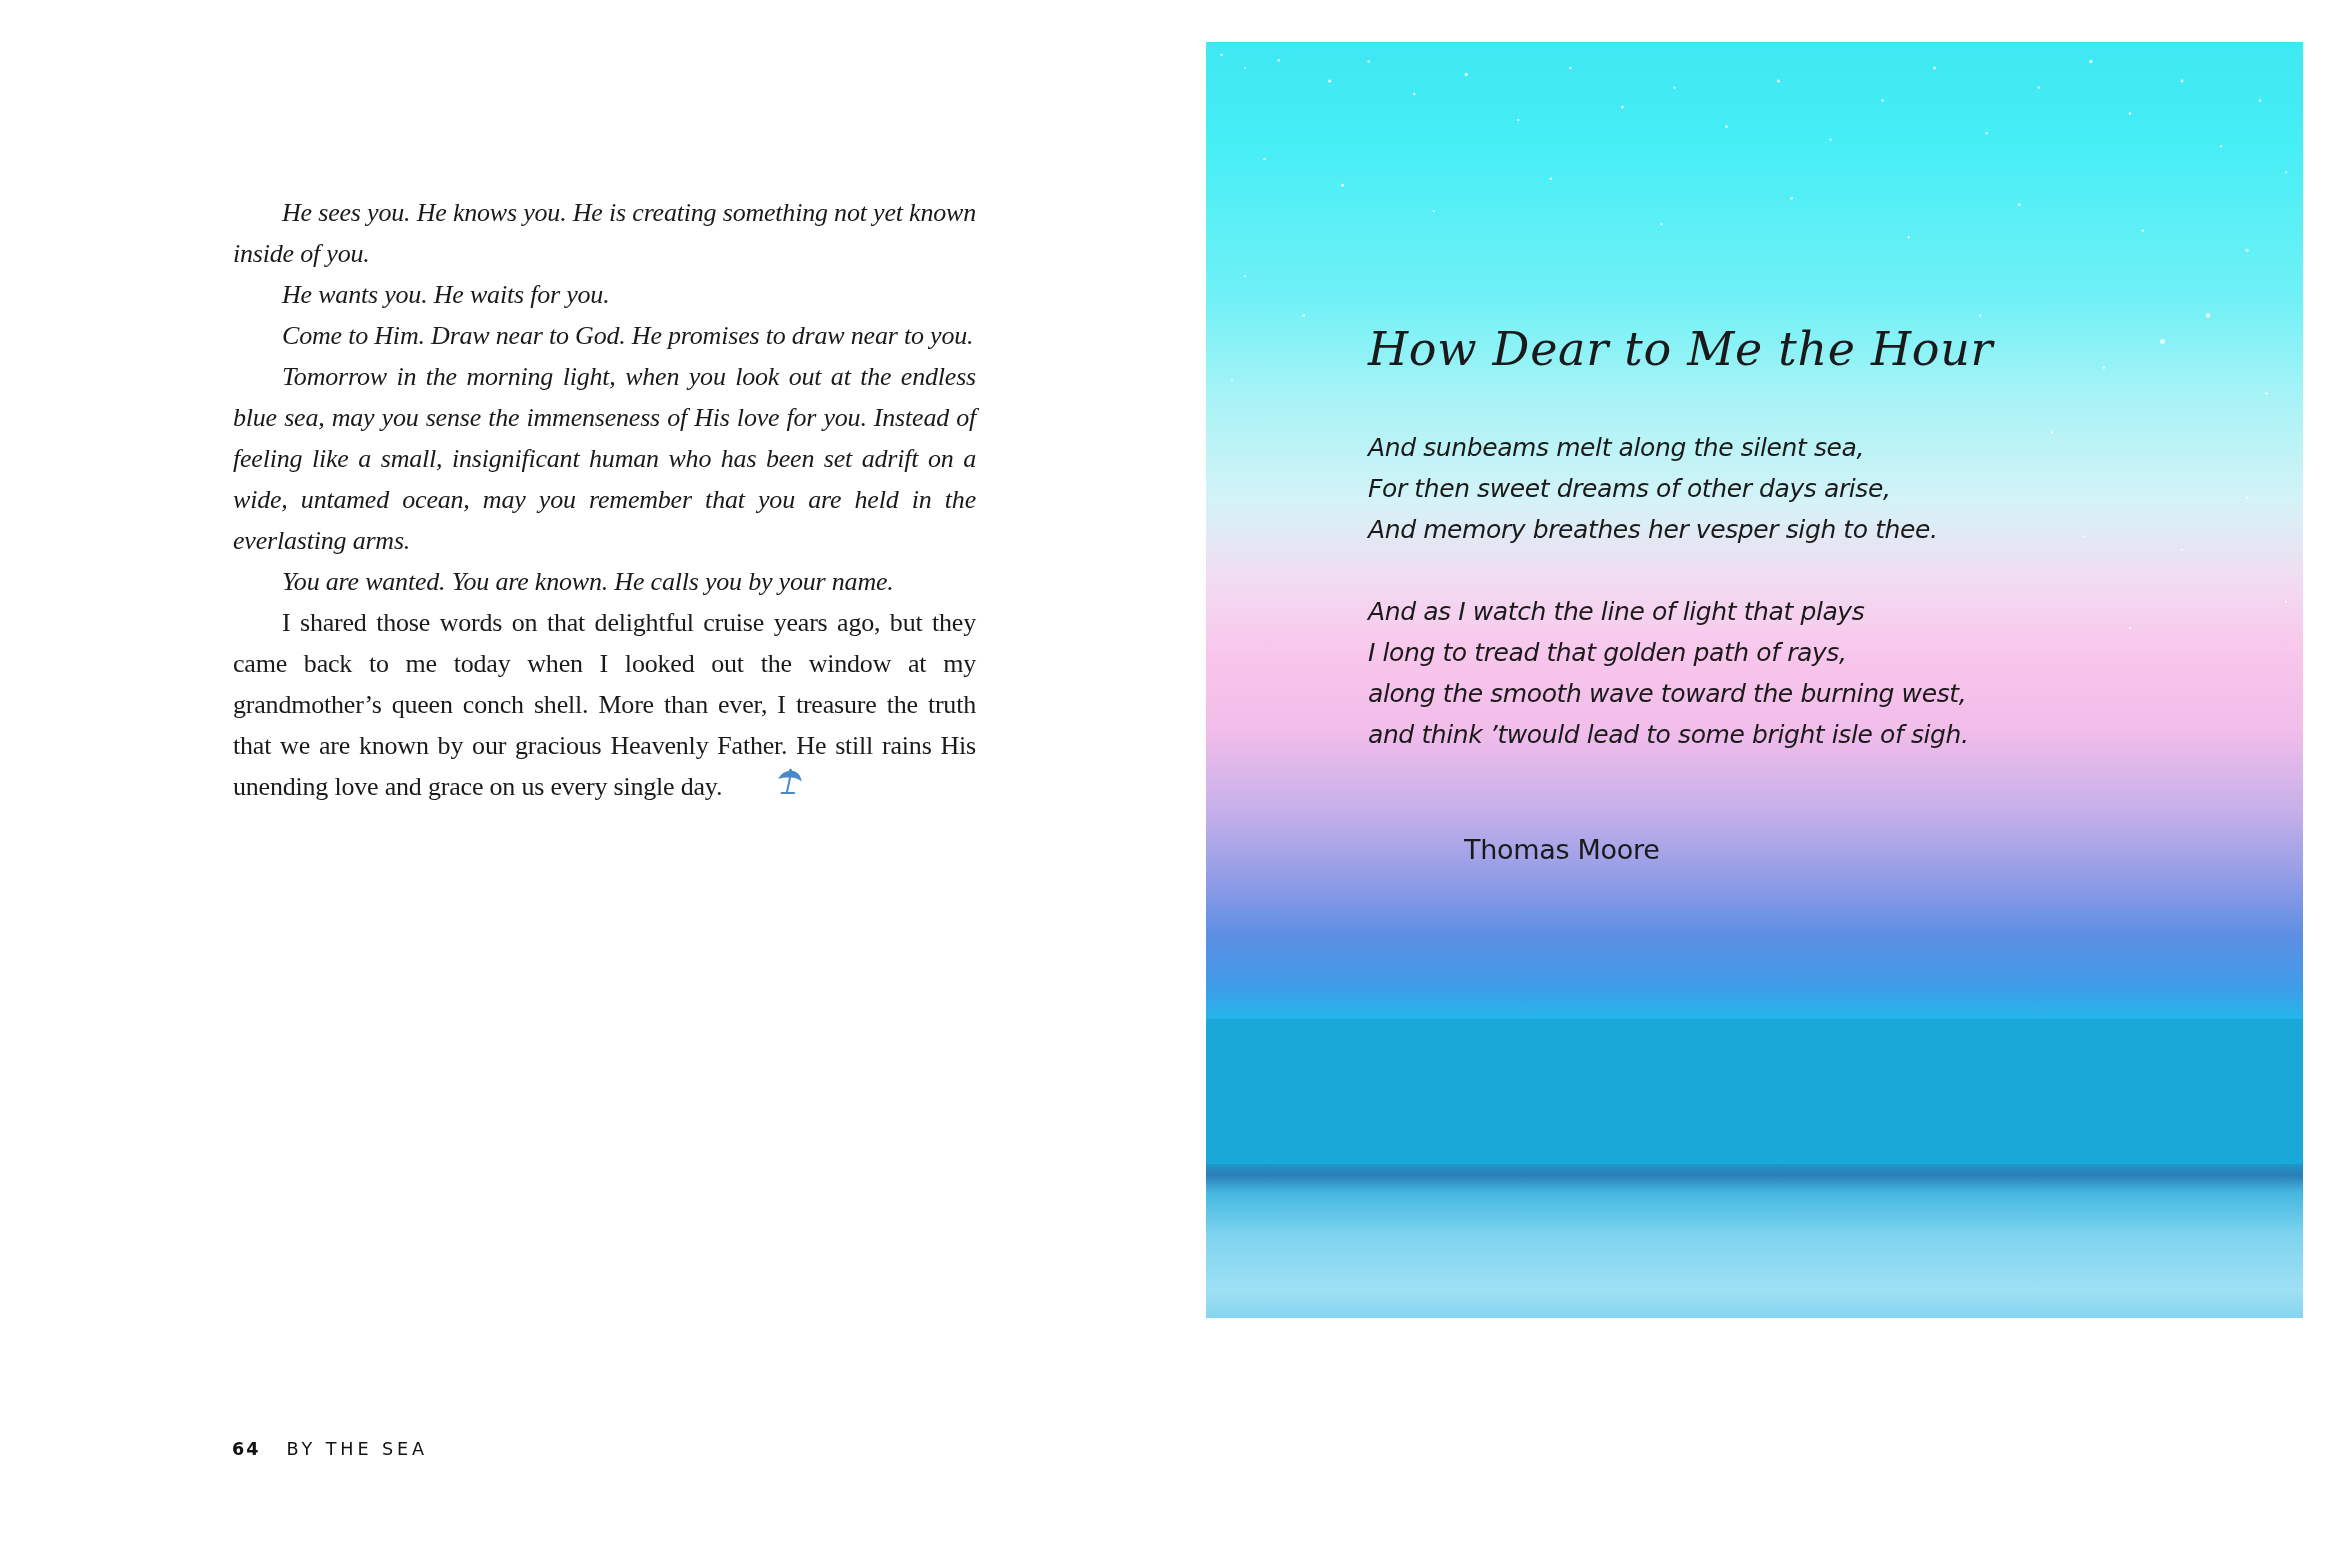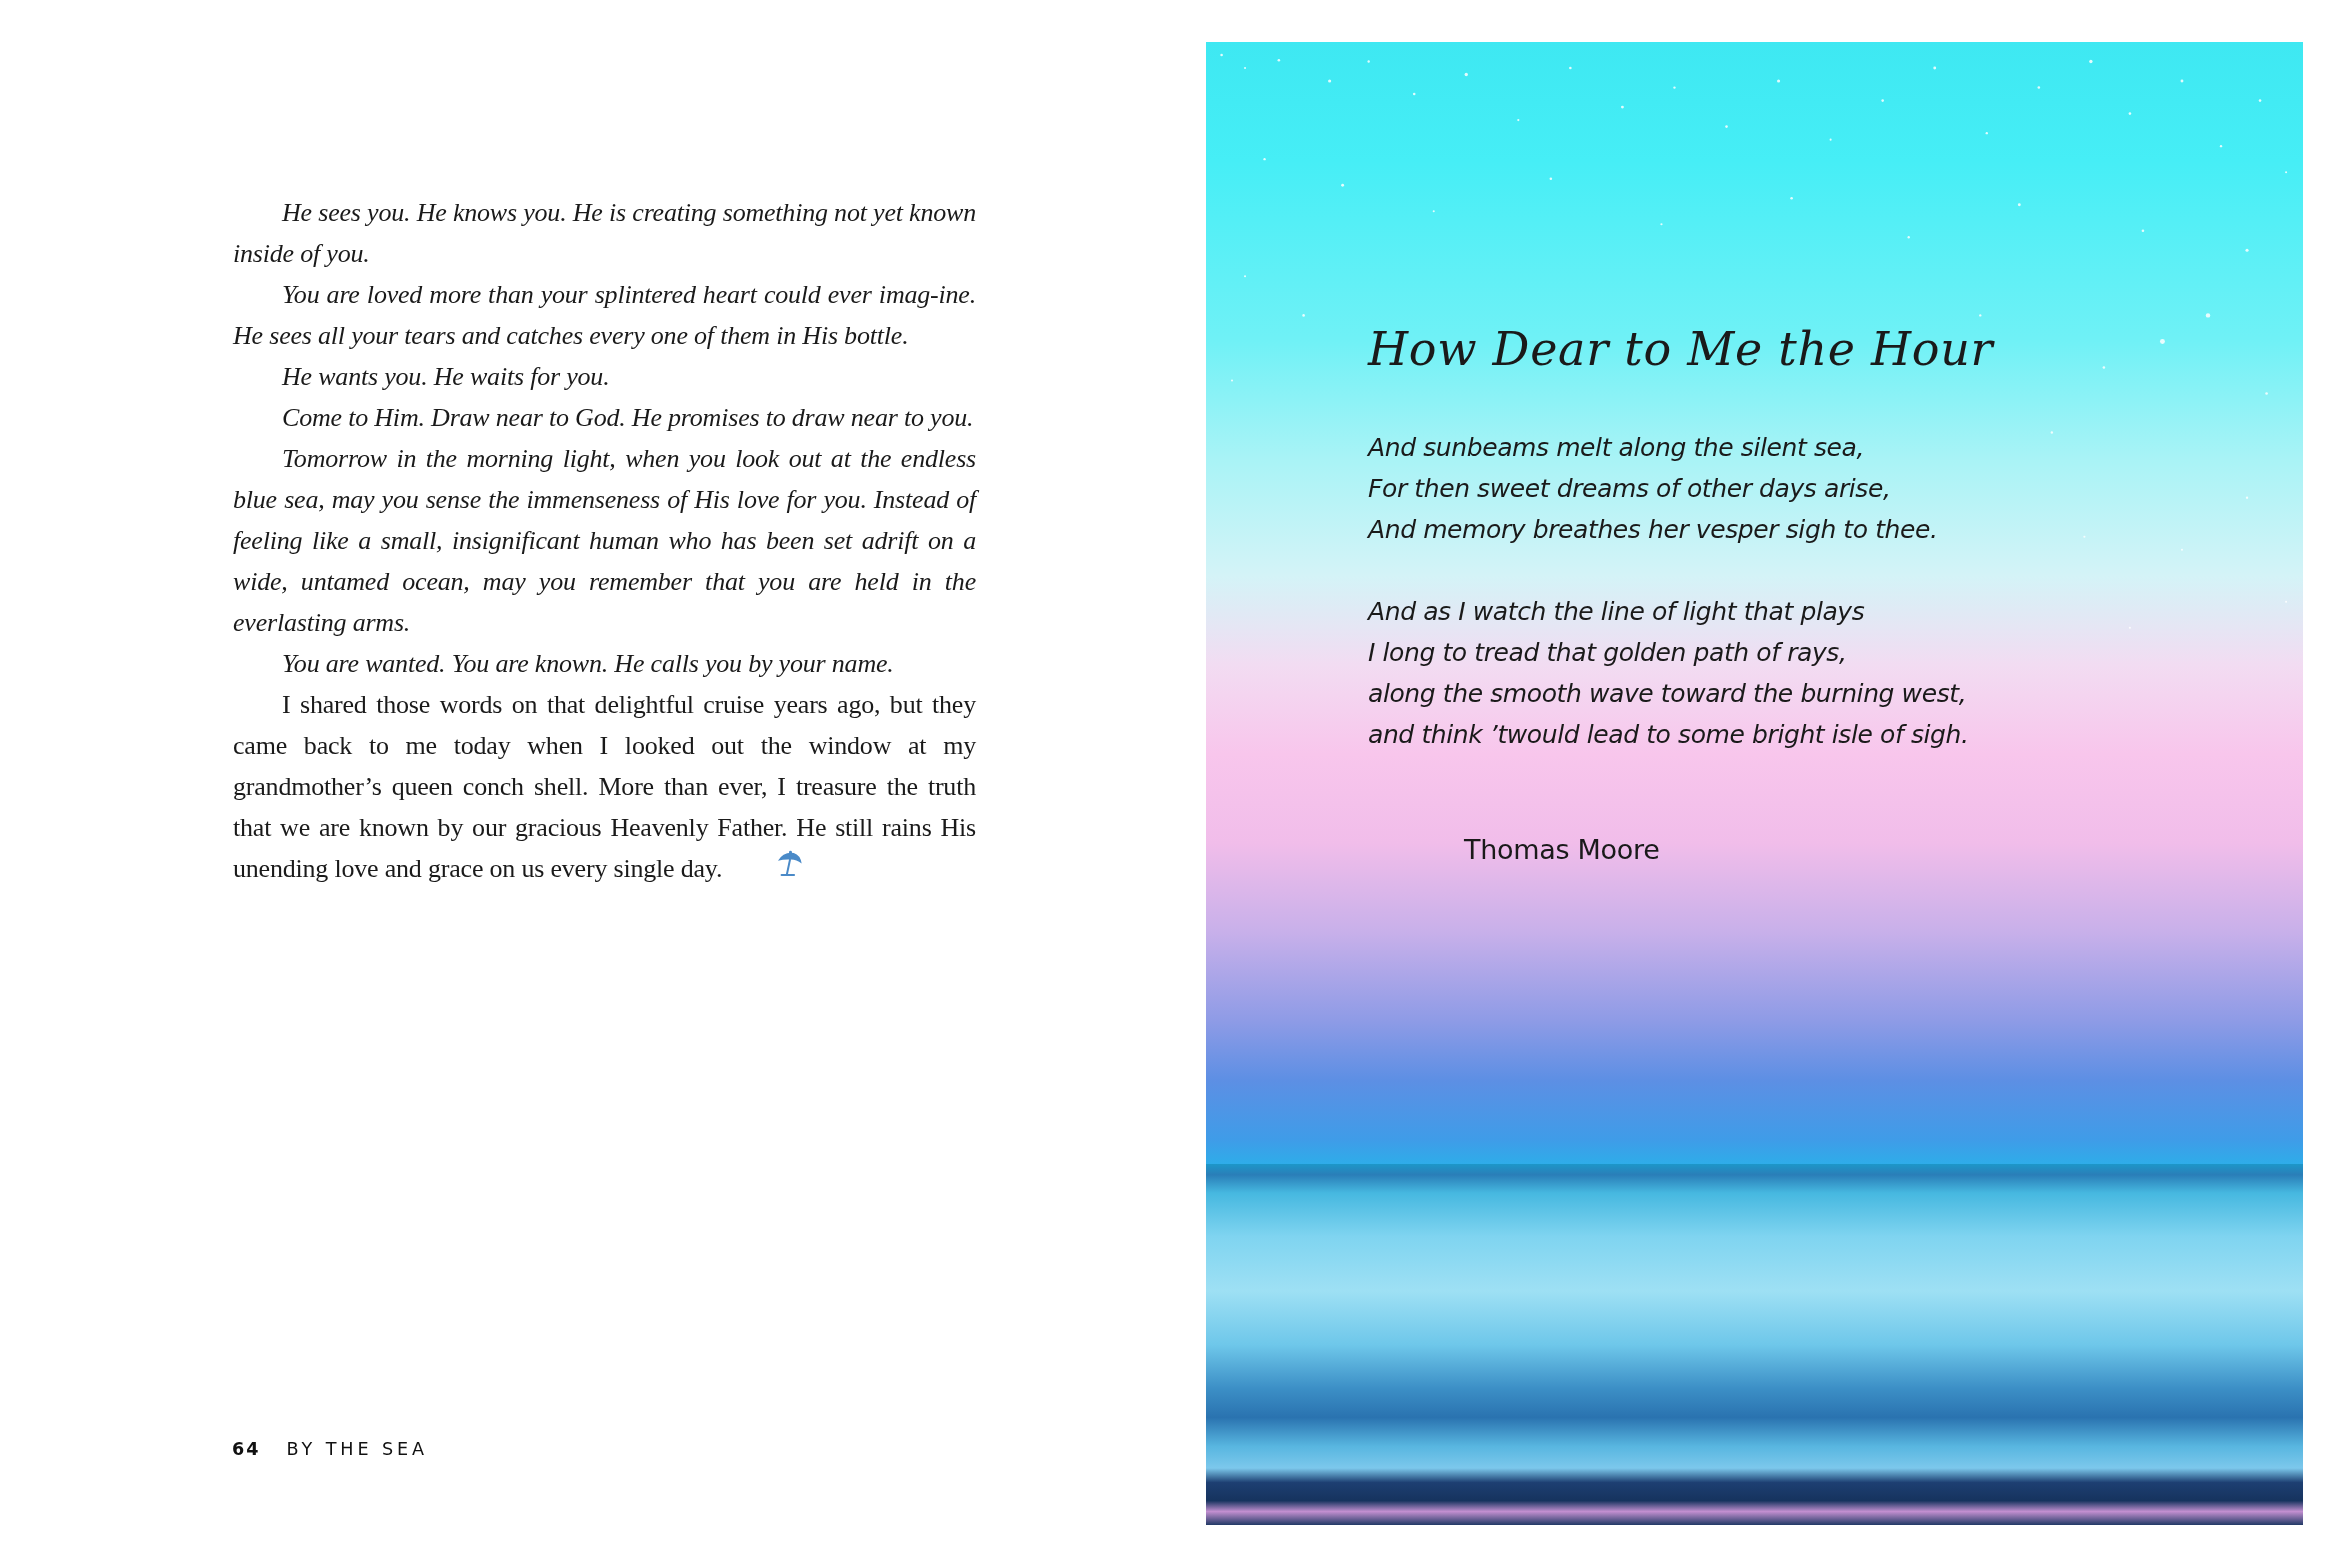--- a/index.html
+++ b/index.html
@@ -21,21 +21,21 @@
   .umbrella { display:inline-block; width:29px; height:29px; vertical-align:-1.3px; margin-left:2.6px; }
   .footer {
     position:absolute; left:232px; top:1439px;
     font-family:"DejaVu Sans", "Liberation Sans", sans-serif;
     font-size:17.6px; letter-spacing:3.9px; color:#111;
   }
   .footer .folio { font-weight:bold; letter-spacing:2px; }
   .footer .running { margin-left:26px; }
 
   .photo {
-    position:absolute; left:1206px; top:42px; width:1097px; height:1483px; overflow:hidden;
+    position:absolute; left:1206px; top:42px; width:1097px; height:1276px; overflow:hidden;
     background:linear-gradient(to bottom,
       #3ee8f2 0%,
       #46eef6 8%,
       #6ff1f6 20%,
       #a8f3f6 28%,
       #d4f3f7 36%,
       #f2dcf2 42%,
       #f8c6ec 48%,
       #f1bdea 54%,
       #c8b0ea 60%,
@@ -83,21 +83,20 @@
     font-family:"DejaVu Sans", "Liberation Sans", sans-serif;
     font-size:27px; color:#1a1a1a; letter-spacing:-0.3px;
   }
 </style>
 </head>
 <body>
 
 <div class="page-left">
   <div class="body-text">
     <p class="italic">He sees you. He knows you. He is creating something not yet known inside of you.</p>
-    <p class="italic">You are loved more than your splintered heart could ever imag-ine. He sees all your tears and catches every one of them in His bottle.</p>
     <p class="italic">He wants you. He waits for you.</p>
     <p class="italic">Come to Him. Draw near to God. He promises to draw near to you.</p>
     <p class="italic">Tomorrow in the morning light, when you look out at the endless blue sea, may you sense the immenseness of His love for you. Instead of feeling like a small, insignificant human who has been set adrift on a wide, untamed ocean, may you remember that you are held in the everlasting arms.</p>
     <p class="italic">You are wanted. You are known. He calls you by your name.</p>
     <p><span>I shared those words on that delightful cruise years ago, but they came back to me today when I looked out the window at my grandmother’s queen conch shell. More than ever, I treasure the truth that we are known by our gracious Heavenly Father. He still rains His unending love and grace on us every single day.</span><span class="umbrella"><svg viewBox="0 0 44 44" width="29" height="29">
             <path d="M6 18 Q14 4 30 6 Q40 9 42 22 Q34 16 26 16 Q16 15 6 18 Z" fill="#4a8ac8"></path>
             <circle cx="25" cy="5" r="2.2" fill="#4a8ac8"></circle>
             <rect x="20.5" y="15" width="3" height="24" fill="#4a8ac8" transform="rotate(12 22 27)"></rect>
             <rect x="10" y="38" width="22" height="3" rx="1.5" fill="#4a8ac8"></rect>
           </svg></span></p>

